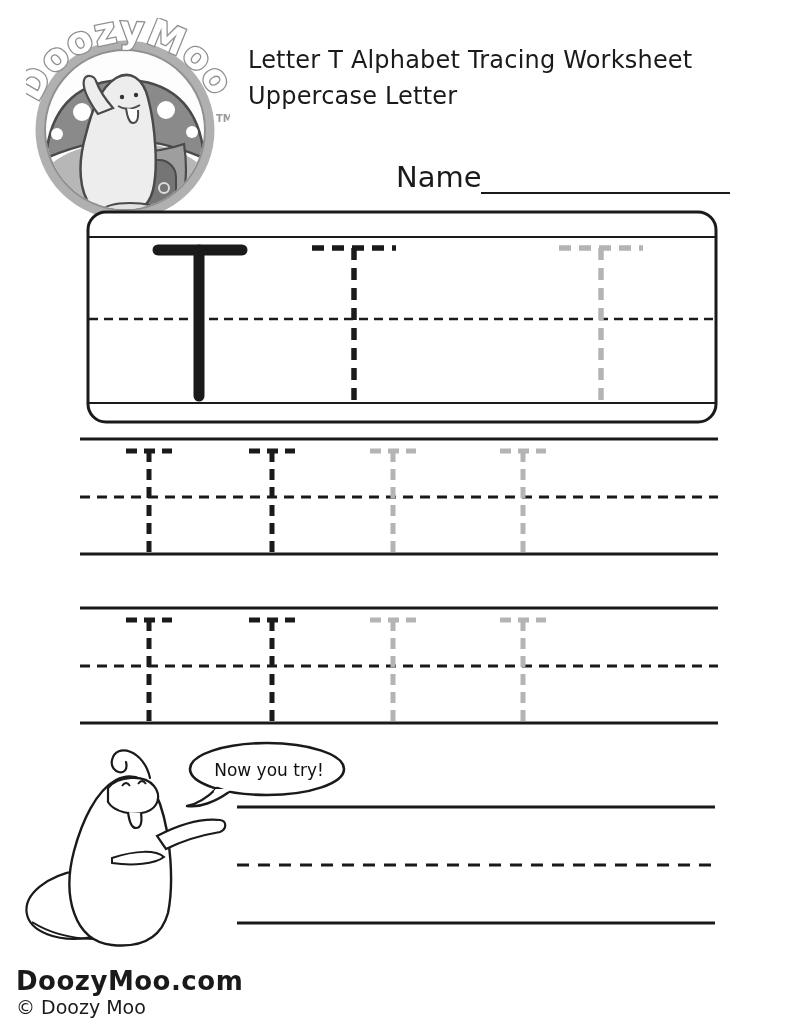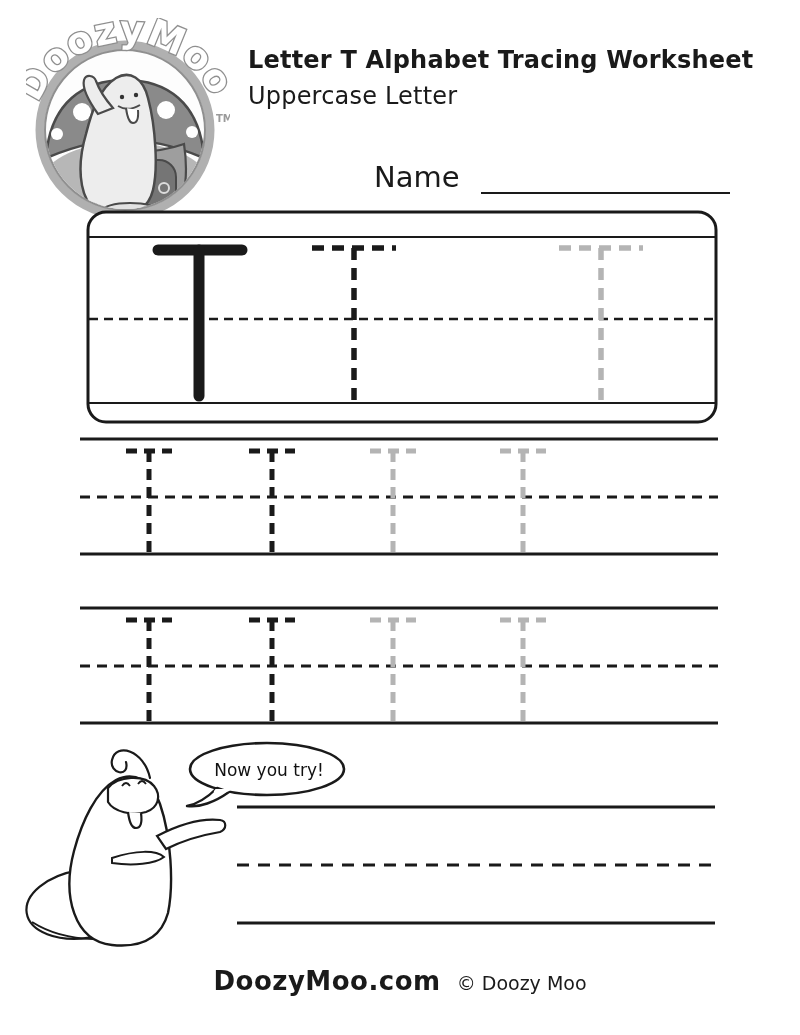--- a/index.html
+++ b/index.html
@@ -1,27 +1,27 @@
 <!DOCTYPE html>
 <html><head>
 <meta charset="utf-8">
 <style>
   html,body { margin:0; padding:0; background:#ffffff; }
   .page {
     position:relative; width:800px; height:1035px; background:#fff;
     font-family:"DejaVu Sans", sans-serif; color:#1a1a1a; overflow:hidden;
   }
   .abs { position:absolute; }
-  .title-line1 { left:248px; top:46px; font-size:24px; font-weight:700; letter-spacing:.2px; white-space:nowrap; }
+  .title-line1 { left:248px; top:46px; font-size:24px; font-weight:400; letter-spacing:.2px; white-space:nowrap; }
   .title-line2 { left:248px; top:82px; font-size:24px; font-weight:500; letter-spacing:.2px; white-space:nowrap; }
-  .name-label  { left:374px; top:160px; font-size:29px; font-weight:500; }
+  .name-label  { left:396px; top:160px; font-size:29px; font-weight:500; }
   .name-line   { left:481px; top:192px; width:249px; height:0; border-top:2.5px solid #1a1a1a; }
   .footer {
     left:0; top:966px; width:800px; display:flex; justify-content:center;
-    align-items:baseline; 
+    align-items:baseline; flex-direction:column;
   }
   .footer .site { font-size:26px; font-weight:bold; letter-spacing:.5px; }
   .footer .copy { font-size:19px; font-weight:500;margin-left:16px; }
   svg { display:block; }
   .bubble-text { font-family:"DejaVu Sans", sans-serif; font-size:17px; font-weight:500; fill:#111; }
   .brand-text  { font-family:"DejaVu Sans", sans-serif; font-weight:bold; font-size:37px;
                  fill:#ffffff; stroke:#8f8f8f; stroke-width:2.6px; paint-order:stroke; letter-spacing:1px; }
   .tm-text     { font-family:"DejaVu Sans", sans-serif; font-size:10px; fill:#9a9a9a; font-weight:bold; }
 </style>
 </head>

